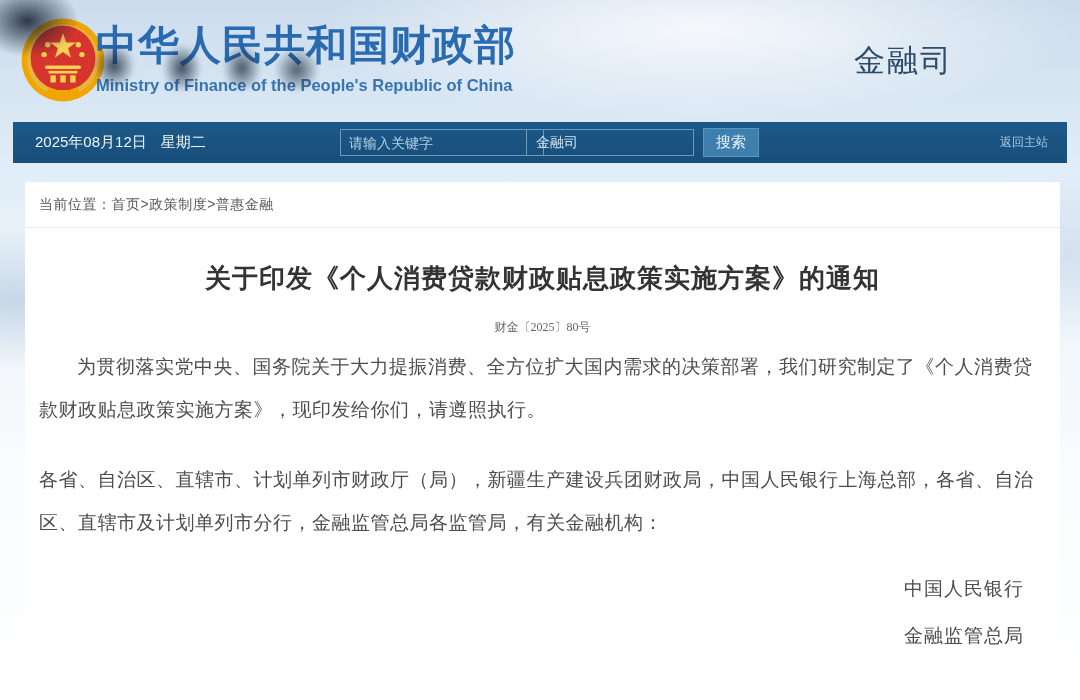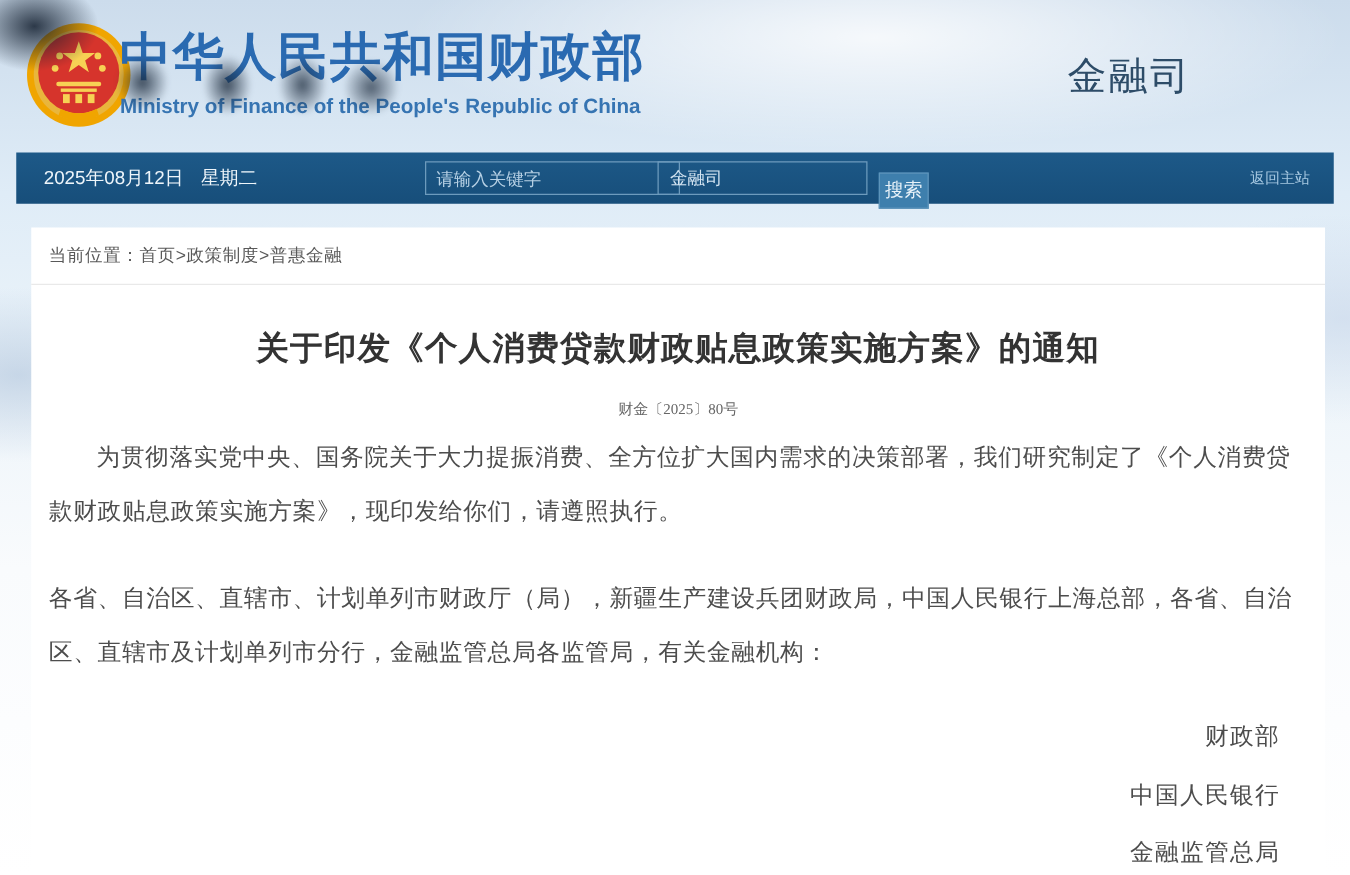--- a/index.html
+++ b/index.html
@@ -57,21 +57,21 @@
     background: transparent; border: 1px solid #6d9bbd; color: #c3d9ea;
     font-size: 14px; padding: 0 8px; outline: none; font-family: "Liberation Sans", sans-serif;
   }
   .search-input::placeholder { color: #b6d0e4; opacity: 1; }
   .search-scope {
     position: absolute; left: 513px; top: 7px; width: 168px; height: 27px;
     border: 1px solid #6d9bbd; color: #d3e4f1; font-size: 14px;
     display: flex; align-items: center; padding: 0 9px; cursor: pointer;
   }
   .search-btn {
-    position: absolute; left: 690px; top: 16px; width: 40px; height: 29px;
+    position: absolute; left: 690px; top: 6px; width: 56px; height: 29px;
     background: #3e7fad a0; background: #3e7fad; border: 1px solid #5d94ba;
     color: #e8f2f9; font-size: 15px; display: flex; align-items: center; justify-content: center;
     cursor: pointer;
   }
   .return-link {
     position: absolute; right: 19px; top: 0; height: 41px; display: flex; align-items: center;
     color: #a6c8e1; font-size: 12px; cursor: pointer; text-decoration: none;
   }
 
   
@@ -167,21 +167,20 @@
     </div>
 
     <div class="article">
       <div class="article-title">关于印发《个人消费贷款财政贴息政策实施方案》的通知</div>
       <div class="doc-number">财金〔2025〕80号</div>
 
       <p class="para para-2">为贯彻落实党中央、国务院关于大力提振消费、全方位扩大国内需求的决策部署，我们研究制定了《个人消费贷款财政贴息政策实施方案》，现印发给你们，请遵照执行。</p>
       <p class="para para-1">各省、自治区、直辖市、计划单列市财政厅（局），新疆生产建设兵团财政局，中国人民银行上海总部，各省、自治区、直辖市及计划单列市分行，金融监管总局各监管局，有关金融机构：</p>
 
       <div class="sign-block">
-        <div class="sign-line">财政部</div>
         <div class="sign-line">中国人民银行</div>
         <div class="sign-line">金融监管总局</div>
 
       </div>
     </div>
 
   </div>
 </div>
 
 </body></html>

